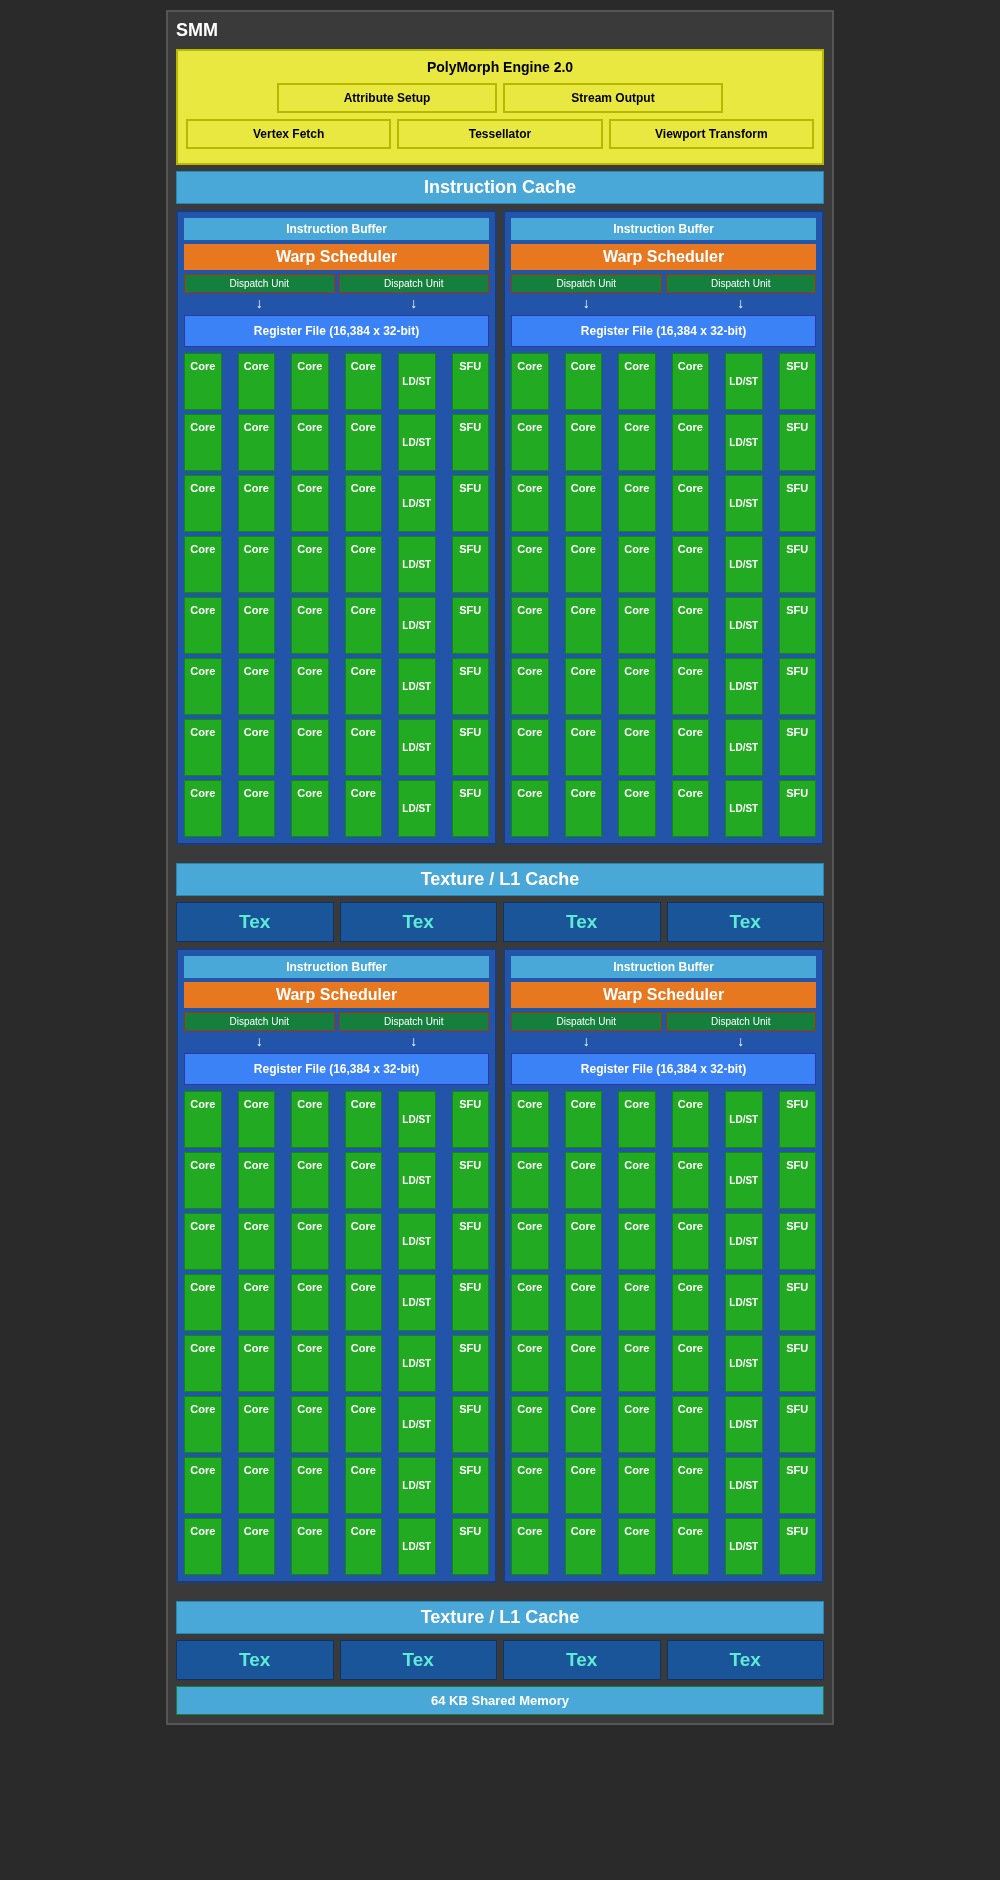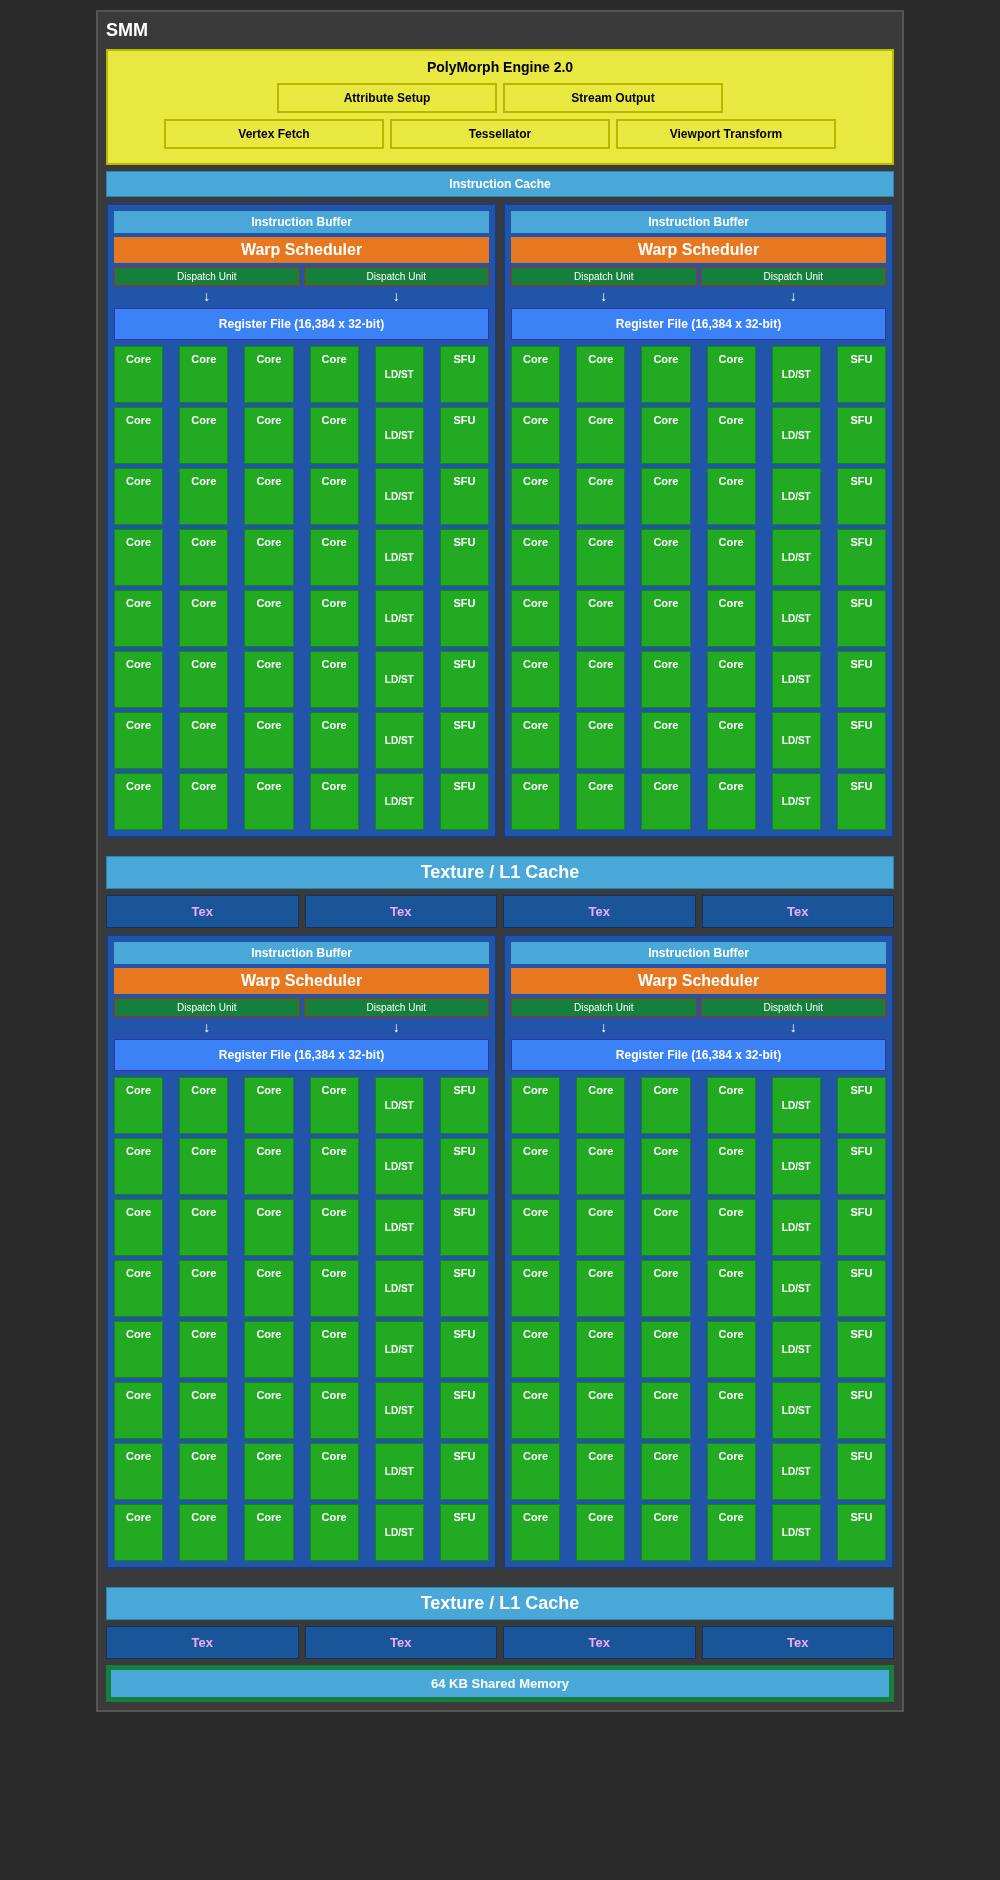--- a/index.html
+++ b/index.html
@@ -6,21 +6,21 @@
     body {
       background: #2a2a2a;
       font-family: Arial, sans-serif;
       display: flex;
       justify-content: center;
       padding: 10px;
     }
     .smm-container {
       background: #3a3a3a;
       border: 2px solid #555;
-      width: 808px;
+      width: 668px;
       padding: 8px;
     }
     .smm-title {
       color: white;
       font-size: 18px;
       font-weight: bold;
       margin-bottom: 8px;
     }
     
     .polymorph-section {
@@ -53,21 +53,21 @@
       flex: 1;
       max-width: 220px;
     }
     
     .instruction-cache-bar {
       background: #4aa8d8;
       border: 1px solid #2288b8;
       text-align: center;
       color: white;
       font-weight: bold;
-      font-size: 12px;
+      font-size: 18px;
       padding: 5px;
       margin-bottom: 6px;
     }
     
     .sm-columns {
       display: flex;
       gap: 6px;
       margin-bottom: 18px;
     }
     .sm-block {
@@ -173,30 +173,30 @@
     
     .tex-row {
       display: flex;
       gap: 6px;
       margin-bottom: 6px;
     }
     .tex-box {
       flex: 1;
       background: #1a5599;
       border: 1px solid #0d3366;
-      color: #f0abfc;
-      font-weight: bold;
-      font-size: 13px;
+      color: #5eead4;
+      font-weight: bold;
+      font-size: 19px;
       text-align: center;
       padding: 8px;
     }
     
     .shared-memory-bar {
       background: #4aa8d8;
-      border: 5px solid #15803d;
+      border: 1px solid #15803d;
       text-align: center;
       color: white;
       font-weight: bold;
       font-size: 13px;
       padding: 6px;
       margin-top: 4px;
     }
     .dispatch-arrows {
       display: flex;
       gap: 4px;

